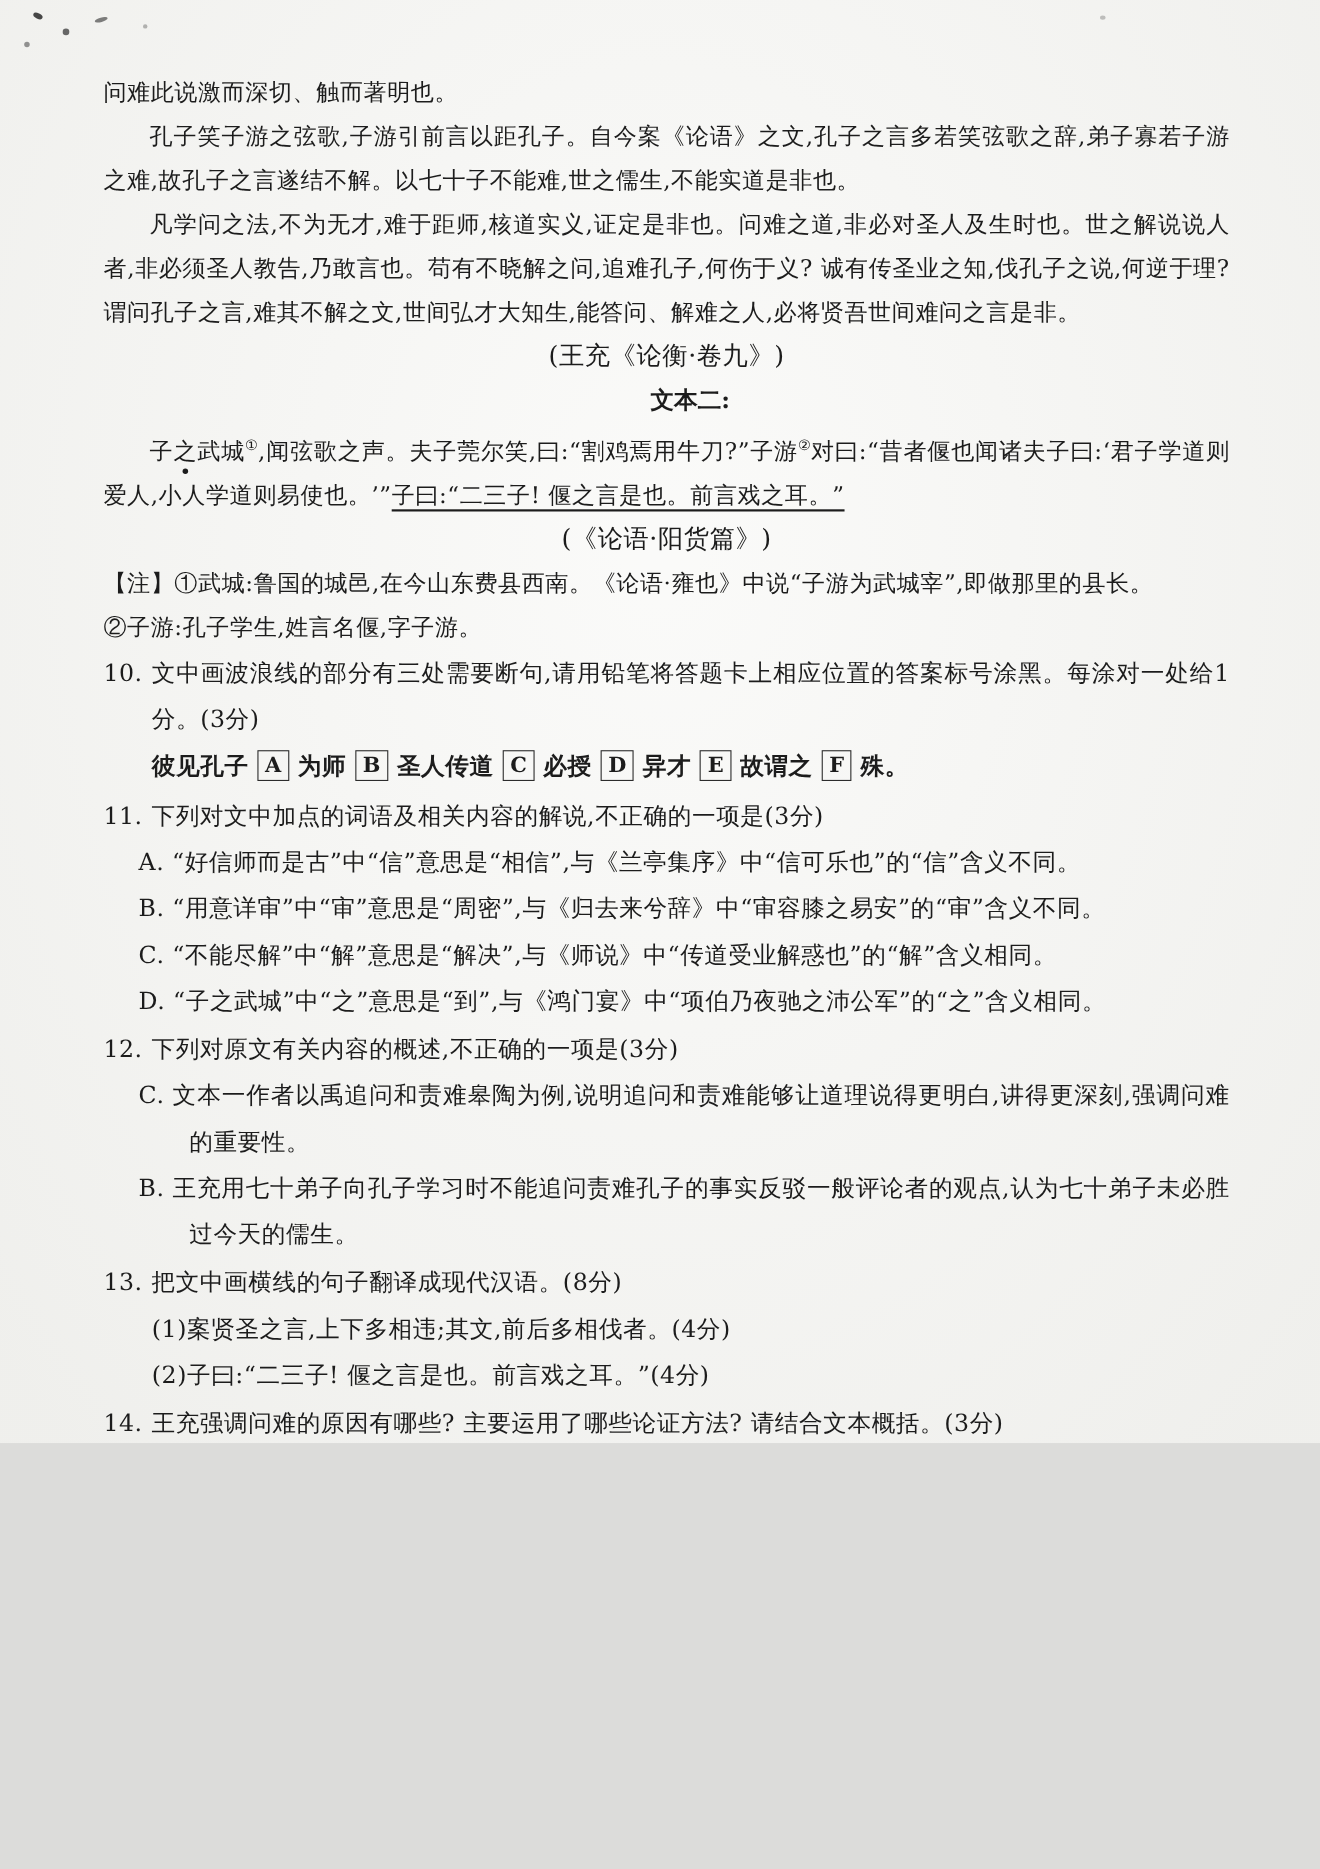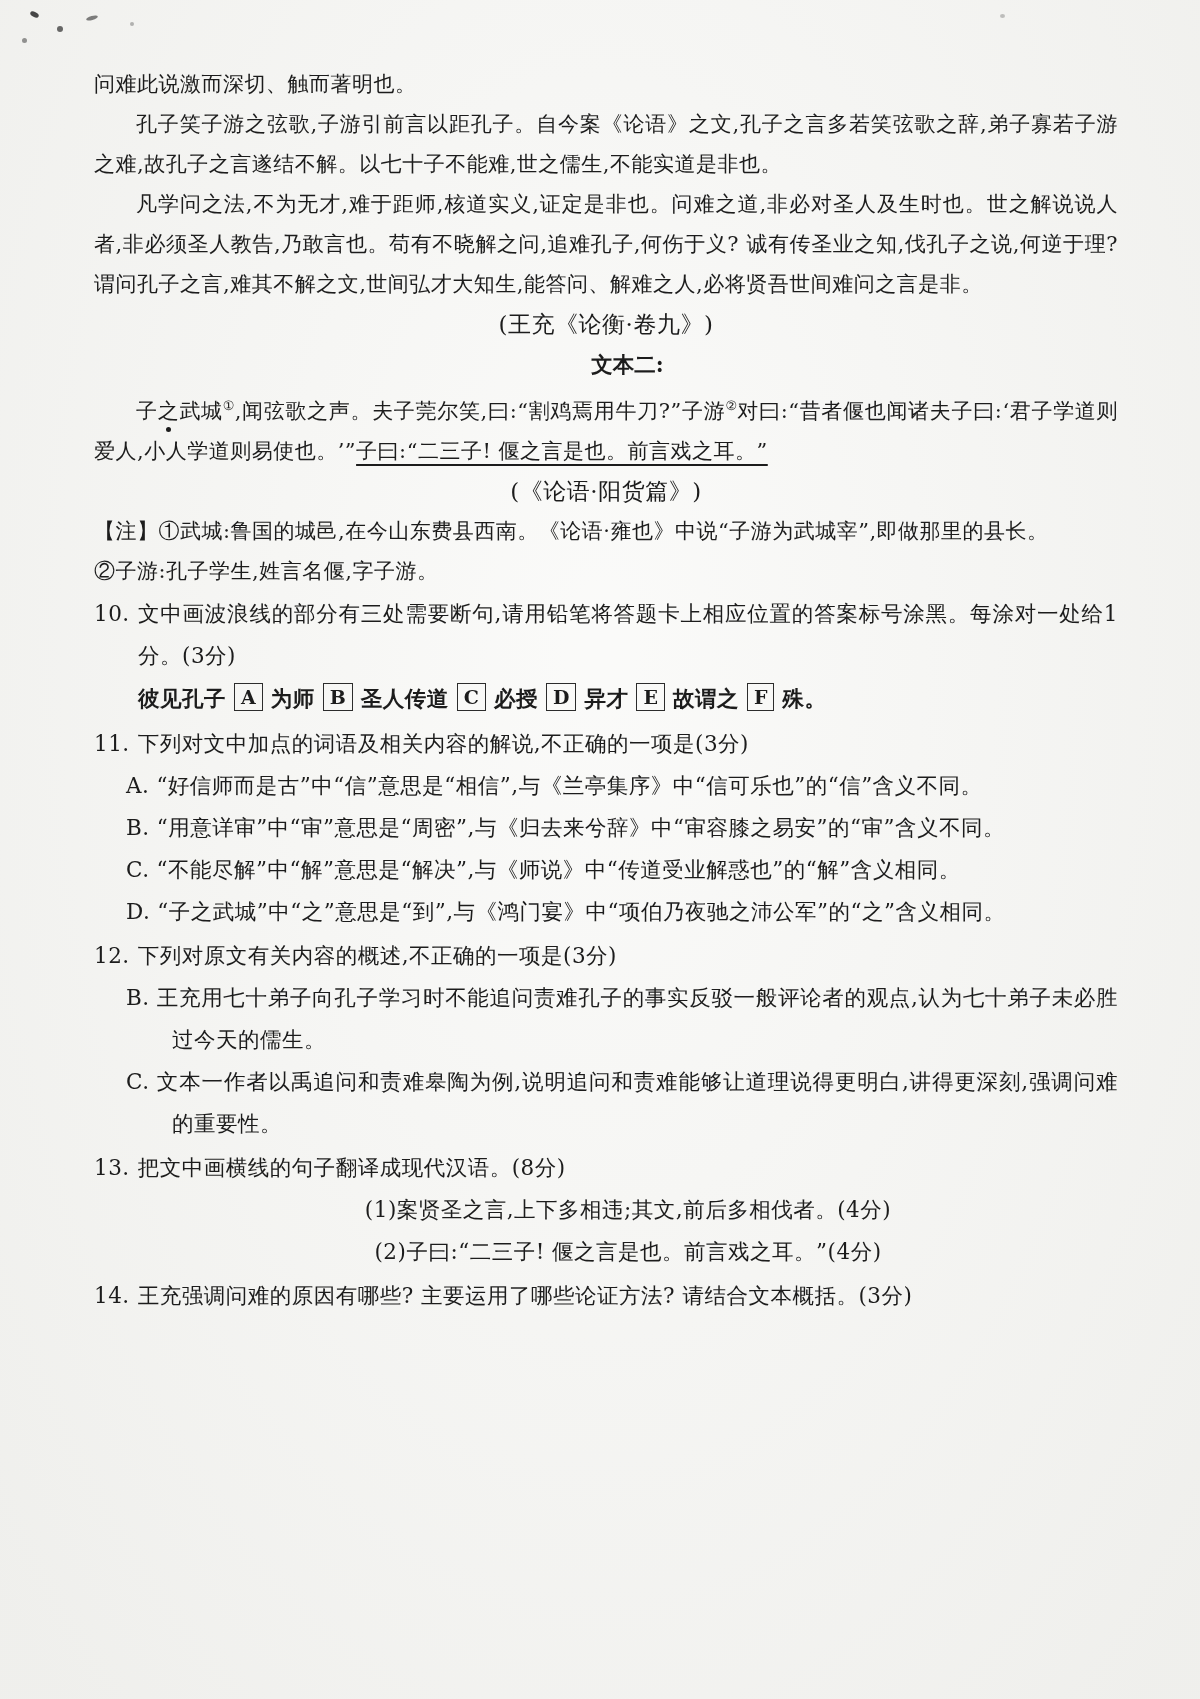--- a/index.html
+++ b/index.html
@@ -1,18 +1,18 @@
 <!DOCTYPE html>
 <html><head>
 <meta charset="utf-8">
 <style>
   html,body{margin:0;padding:0;background:#dcdcda;}
   .page{
     position:relative;
-    width:1200px;height:1699px;
+    width:1200px;height:1312px;
     margin:0 auto;
     background:
       radial-gradient(ellipse at 50% 38%, rgba(255,255,255,.55), rgba(0,0,0,.025) 95%),
       #f5f5f2;
     color:#1c1c1c;
     font-family:"DejaVu Serif","Liberation Serif",serif;
     overflow:hidden;
   }
   .content{position:absolute;left:94px;top:64px;width:1024px;}
   p{margin:0;}
@@ -35,21 +35,21 @@
     font-size:21.5px;line-height:42px;text-align:justify;letter-spacing:.5px;
     padding-left:44px;text-indent:-44px;margin-top:2px;
   }
   .q-num{margin-right:8px;}
   .q-option{
     font-size:21.5px;line-height:42px;text-align:justify;letter-spacing:.5px;
     padding-left:78px;text-indent:-46px;
   }
   .opt-label{margin-right:7px;}
   .q-sub{
-    font-size:21.5px;line-height:42px;letter-spacing:.5px;margin-left:44px;text-align:center;
+    font-size:21.5px;line-height:42px;letter-spacing:.5px;margin-left:44px;
   }
   .ans-line{
     font-size:21.5px;line-height:44px;margin-left:44px;letter-spacing:.5px;font-weight:bold;
   }
   .seg-box{
     display:inline-block;border:1.5px solid #2c2c2c;
     padding:0 6px;margin:0 8px;line-height:26px;font-size:19px;
     vertical-align:2px;letter-spacing:0;
   }
   .footer{
@@ -107,24 +107,24 @@
       <span class="opt-label">C.</span><span>“不能尽解”中“解”意思是“解决”,与《师说》中“传道受业解惑也”的“解”含义相同。</span>
     </div>
     <div class="q-option">
       <span class="opt-label">D.</span><span>“子之武城”中“之”意思是“到”,与《鸿门宴》中“项伯乃夜驰之沛公军”的“之”含义相同。</span>
     </div>
 
     <div class="question">
       <span class="q-num">12.</span><span class="q-text">下列对原文有关内容的概述,不正确的一项是(3分)</span>
     </div>
     <div class="q-option">
-      <span class="opt-label">B.</span><span>王充用七十弟子向孔子学习时不能追问责难孔子的事实反驳一般评论者的观点,认为七十弟子未必胜过今天的儒生。</span>
+      <span class="opt-label">C.</span><span>文本一作者以禹追问和责难皋陶为例,说明追问和责难能够让道理说得更明白,讲得更深刻,强调问难的重要性。</span>
     </div>
     <div class="q-option">
-      <span class="opt-label">C.</span><span>文本一作者以禹追问和责难皋陶为例,说明追问和责难能够让道理说得更明白,讲得更深刻,强调问难的重要性。</span>
+      <span class="opt-label">B.</span><span>王充用七十弟子向孔子学习时不能追问责难孔子的事实反驳一般评论者的观点,认为七十弟子未必胜过今天的儒生。</span>
     </div>
 
     <div class="question">
       <span class="q-num">13.</span><span class="q-text">把文中画横线的句子翻译成现代汉语。(8分)</span>
     </div>
     <div class="q-sub">(1)案贤圣之言,上下多相违;其文,前后多相伐者。(4分)</div>
     <div class="q-sub">(2)子曰:“二三子! 偃之言是也。前言戏之耳。”(4分)</div>
 
     <div class="question">
       <span class="q-num">14.</span><span class="q-text">王充强调问难的原因有哪些? 主要运用了哪些论证方法? 请结合文本概括。(3分)</span>

